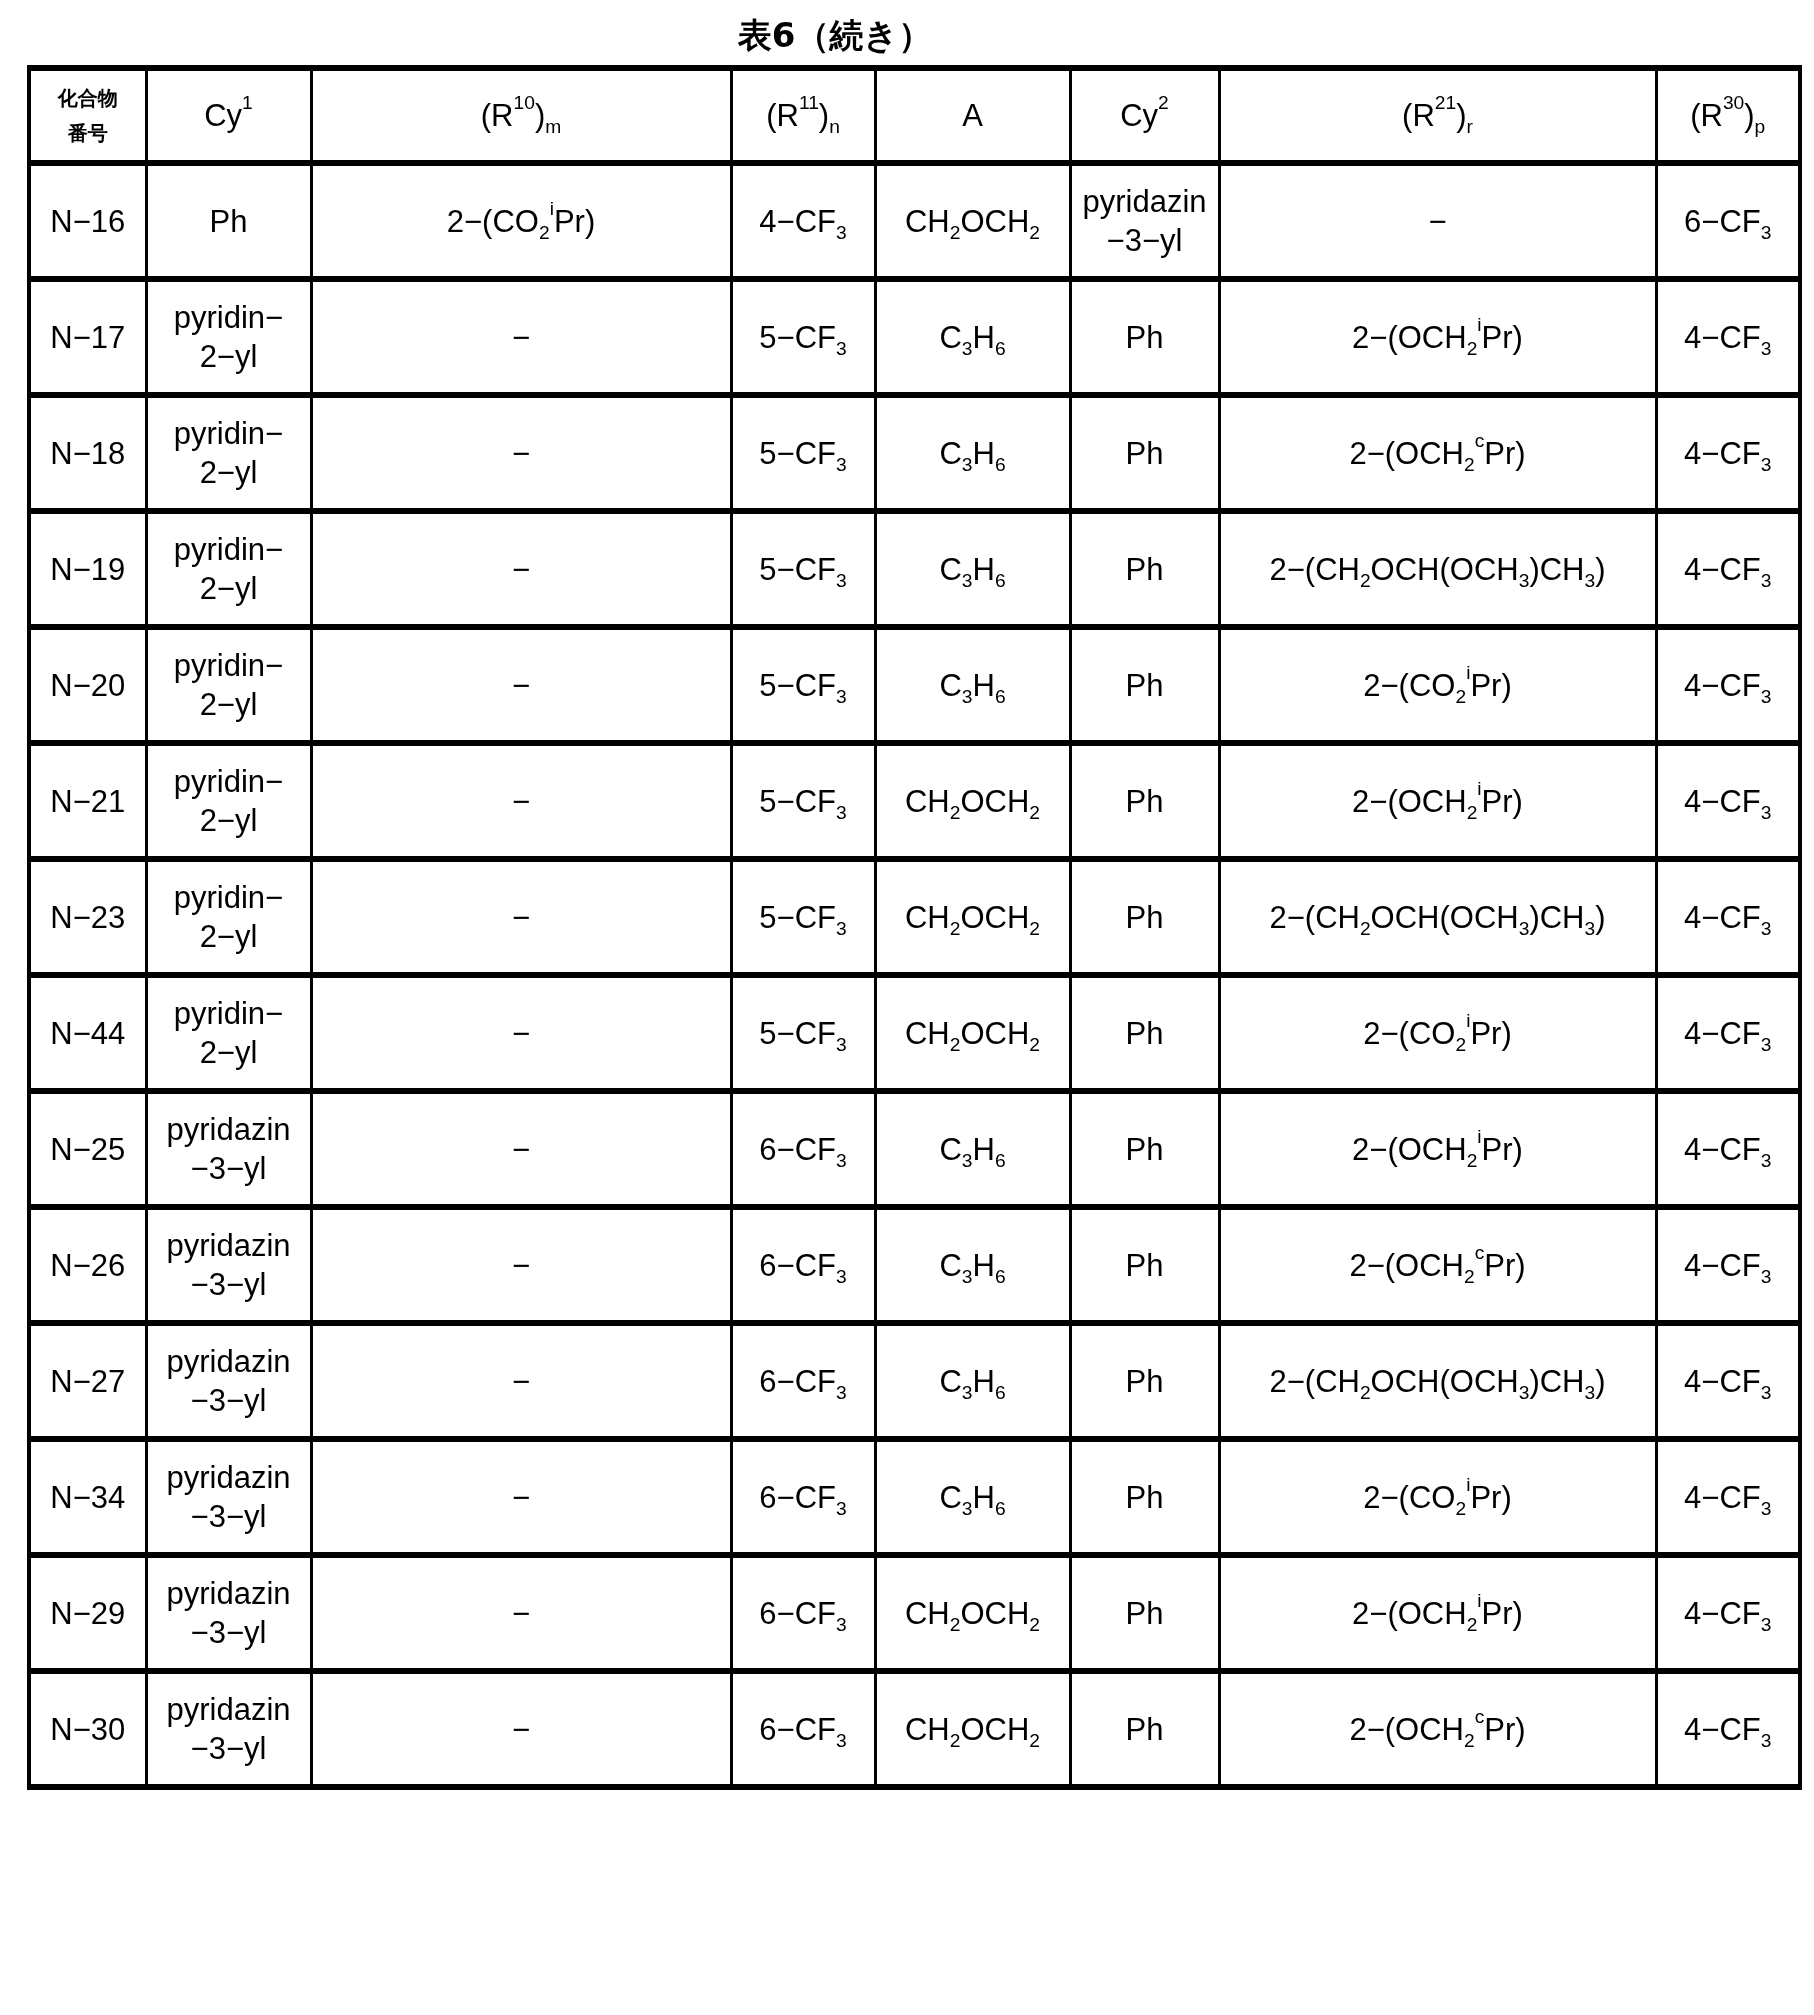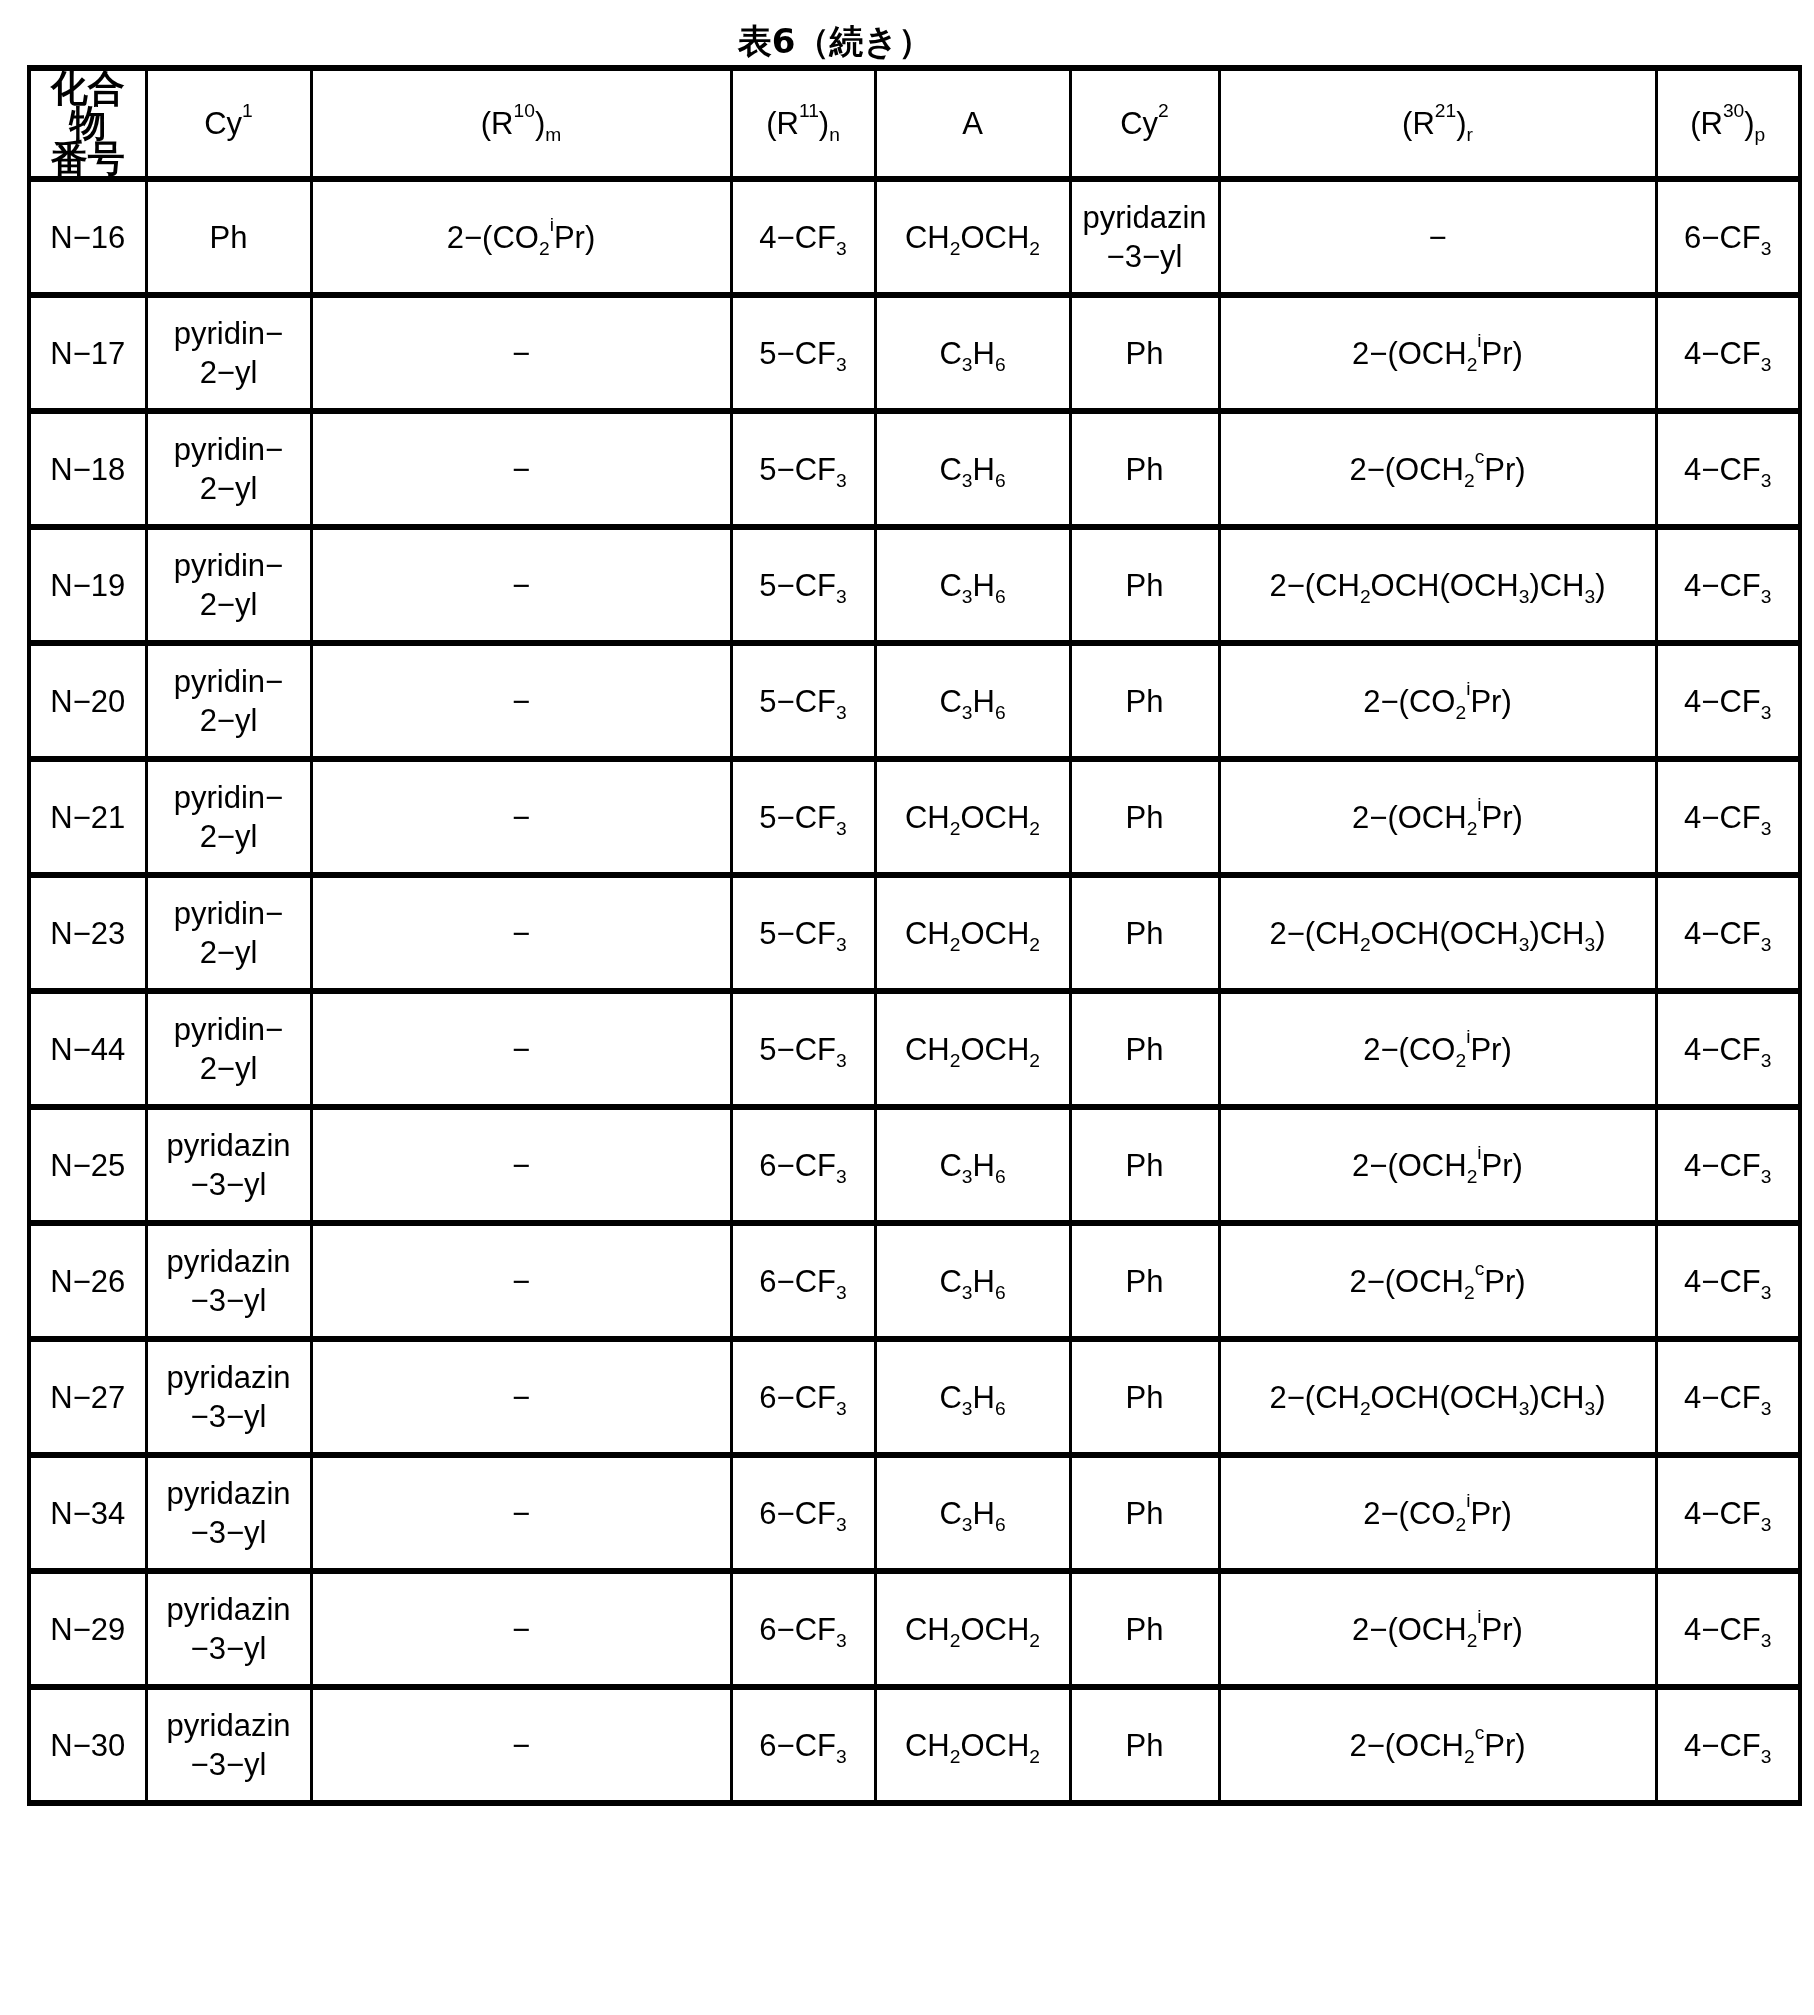--- a/index.html
+++ b/index.html
@@ -12,21 +12,21 @@
       height: 2015px;
       position: relative;
       overflow: hidden;
       font-family: "Liberation Sans", "DejaVu Sans", sans-serif;
       color: #000;
     }
     .title {
       position: absolute;
       left: 0;
       width: 1670px;
-      top: 20px;
+      top: 14px;
       text-align: center;
       font-family: "DejaVu Sans", sans-serif;
       font-weight: bold;
       font-size: 34px;
       line-height: 43px;
     }
     table.data {
       position: absolute;
       left: 27px;
       top: 65px;
@@ -47,21 +47,21 @@
       line-height: 39px;
       font-weight: normal;
     }
     table.data thead th {
       height: 89px;
       font-weight: normal;
     }
     table.data thead th.jp {
       font-family: "DejaVu Sans", sans-serif;
       font-weight: bold;
-      font-size: 37px;
+      font-size: 20px;
       line-height: 35px;
     }
     table.data tbody td {
       height: 110px;
     }
     sub, sup {
       font-size: 62%;
       line-height: 0;
     }
     sup { vertical-align: 0.9em; }

